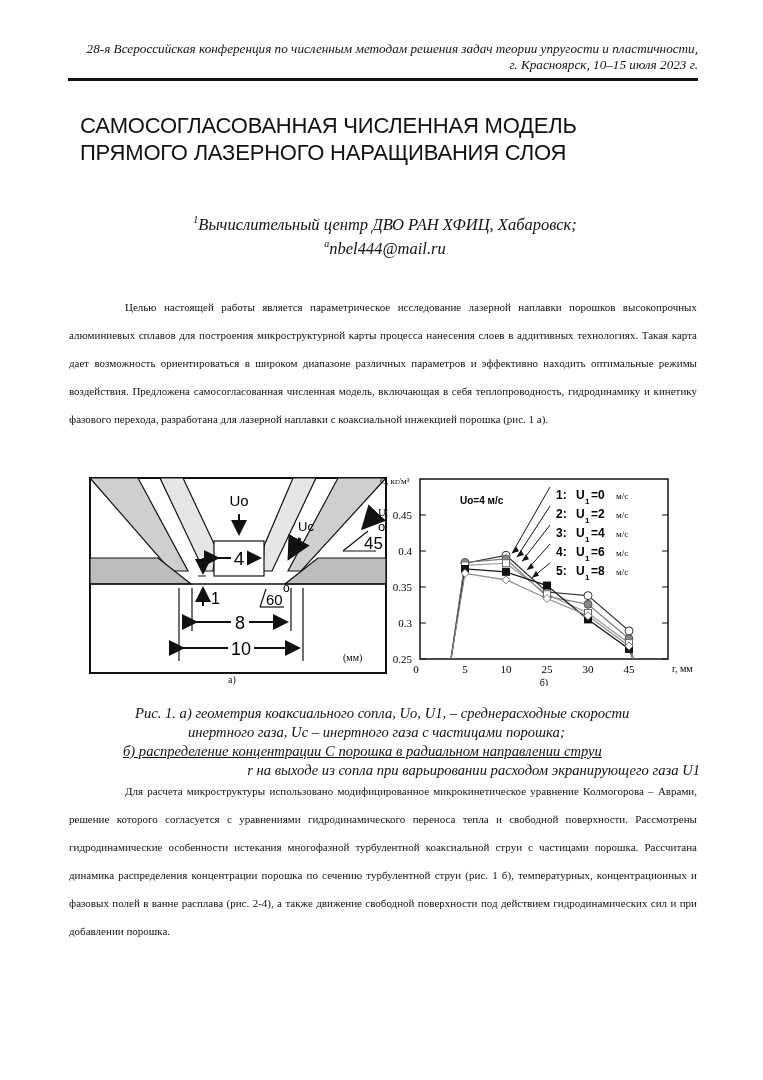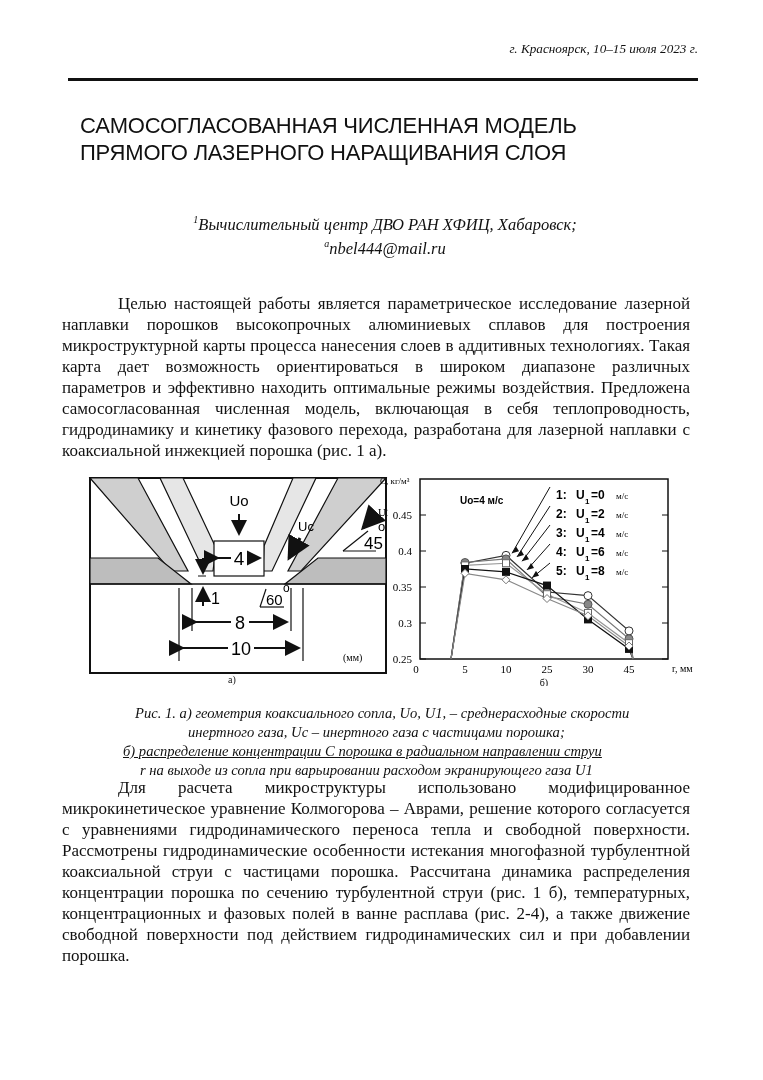--- a/index.html
+++ b/index.html
@@ -2,34 +2,35 @@
 <html><head>
 <meta charset="utf-8">
 <style>
   html,body{margin:0;padding:0;background:#fff;}
   body{width:763px;height:1080px;position:relative;overflow:hidden;font-family:"Liberation Serif",serif;color:#111;}
   .header{position:absolute;left:60px;top:41px;width:638px;text-align:right;font-style:italic;font-size:13.2px;line-height:16px;}
   .header-rule{position:absolute;left:68px;top:78px;width:630px;height:3px;background:#111;}
   .title{position:absolute;left:80px;top:112px;width:610px;text-align:left;font-family:"Liberation Sans",sans-serif;font-size:22px;line-height:27px;letter-spacing:-0.2px;}
   .authors{position:absolute;left:80px;top:210px;width:610px;text-align:center;font-style:italic;font-size:16.5px;line-height:19px;}
   .authors sup{font-size:10px;}
-  .para{position:absolute;left:62px;width:628px;font-size:17px;line-height:21px;text-align:justify;text-indent:56px;}
+  .para{position:absolute;left:69px;width:628px;font-size:11px;line-height:28px;text-align:justify;text-indent:56px;}
   .para1{top:293px;}
   .para2{top:777px;}
   .figure{position:absolute;left:88px;top:476px;width:620px;height:210px;}
   .caption{position:absolute;left:100px;top:704px;width:600px;font-style:italic;font-size:14.6px;line-height:19px;}
   .caption div{white-space:nowrap;}
-  .c1{padding-left:35px;} .c2{padding-left:88px;} .c3{padding-left:23px;text-decoration:underline;} .c4{padding-left:40px;}
+  .c1{padding-left:35px;} .c2{padding-left:88px;} .c3{padding-left:23px;text-decoration:underline;} .c4{padding-left:40px;text-align:right;}
   svg text{font-family:"Liberation Serif",serif;}
   .sans{font-family:"Liberation Sans",sans-serif;}
 </style>
 </head>
 <body>
 
 <div class="header">
+  <div>28-я Всероссийская конференция по численным методам решения задач теории упругости и пластичности,</div>
   <div>г. Красноярск, 10–15 июля 2023 г.</div>
 </div>
 <div class="header-rule"></div>
 
 <div class="title">
   <div>САМОСОГЛАСОВАННАЯ ЧИСЛЕННАЯ МОДЕЛЬ</div>
   <div>ПРЯМОГО ЛАЗЕРНОГО НАРАЩИВАНИЯ СЛОЯ</div>
 </div>
 
 <div class="authors">

